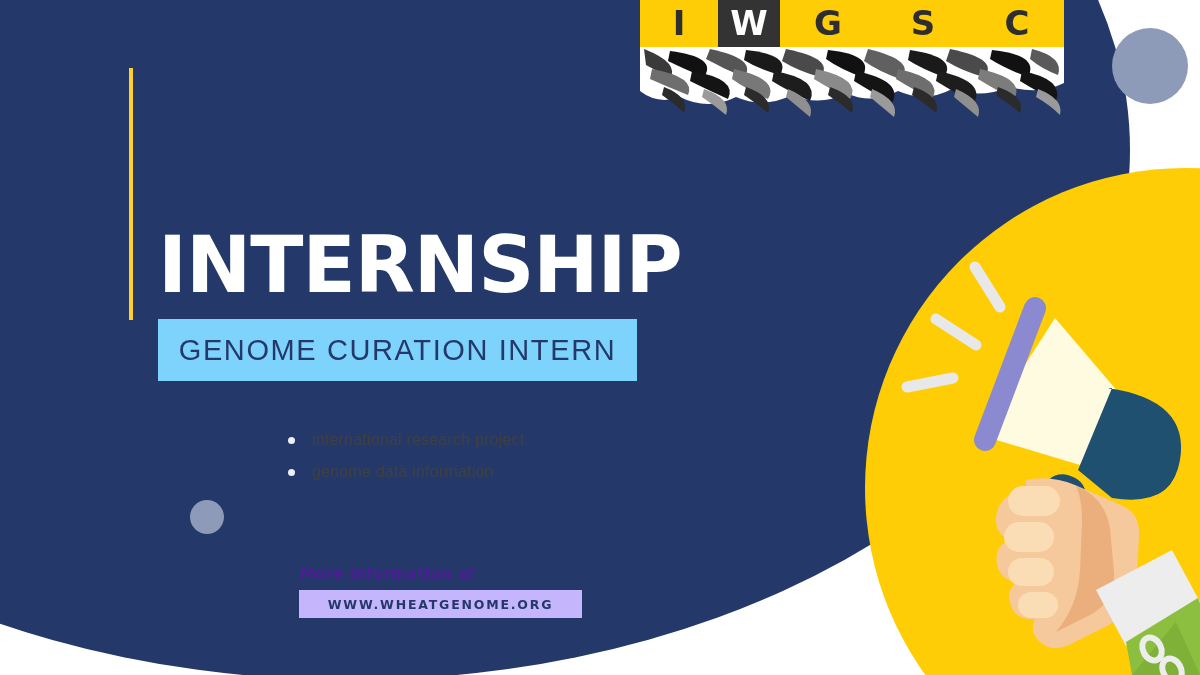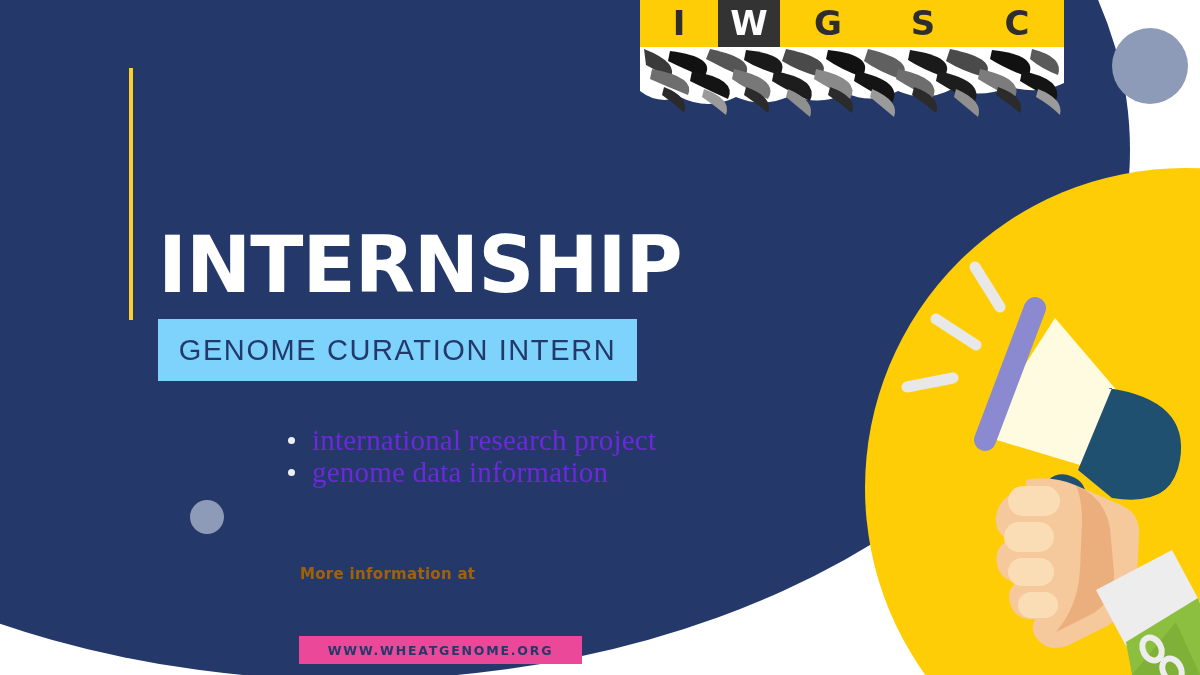--- a/index.html
+++ b/index.html
@@ -129,54 +129,54 @@
 
   
   .bullets{
     position:absolute;
     left:288px; top:424px;
     margin:0; padding:0;
     list-style:none;
   }
   .bullets li{
     position:relative;
-    color:#6d28d9;
-    font-family:Liberation Serif, serif;
+    color:#404040;
+    font-family:Liberation Sans, sans-serif;
     font-weight:300;
-    font-size:29px;
+    font-size:16px;
     letter-spacing:.2px;
     line-height:32px;
     padding-left:24px;
     white-space:nowrap;
   }
   .bullets li::before{
     content:"";
     position:absolute;
     left:0; top:13px;
     width:7px;height:7px;border-radius:50%;
     background:#EDEFF4;
   }
 
   
   .more-info{
     position:absolute;
     left:300px; top:565px;
-    color:#a16207;
+    color:#4c1d95;
     font-family:"DejaVu Sans",sans-serif;
     font-weight:700;
     font-size:15px;
     letter-spacing:.3px;
     white-space:nowrap;
   }
   .url-box{
     position:absolute;
     left:299px; top:590px;
     width:283px; height:28px;
-    background:#ec4899;
-    display:flex;align-items:center;justify-content:center;margin-top:46px;
+    background:#c4b5fd;
+    display:flex;align-items:center;justify-content:center;
   }
   .url-text{
     color:#24396A;
     font-family:"DejaVu Sans",sans-serif;
     font-weight:700;
     font-size:12.5px;
     letter-spacing:1.8px;
     white-space:nowrap;
   }
 

